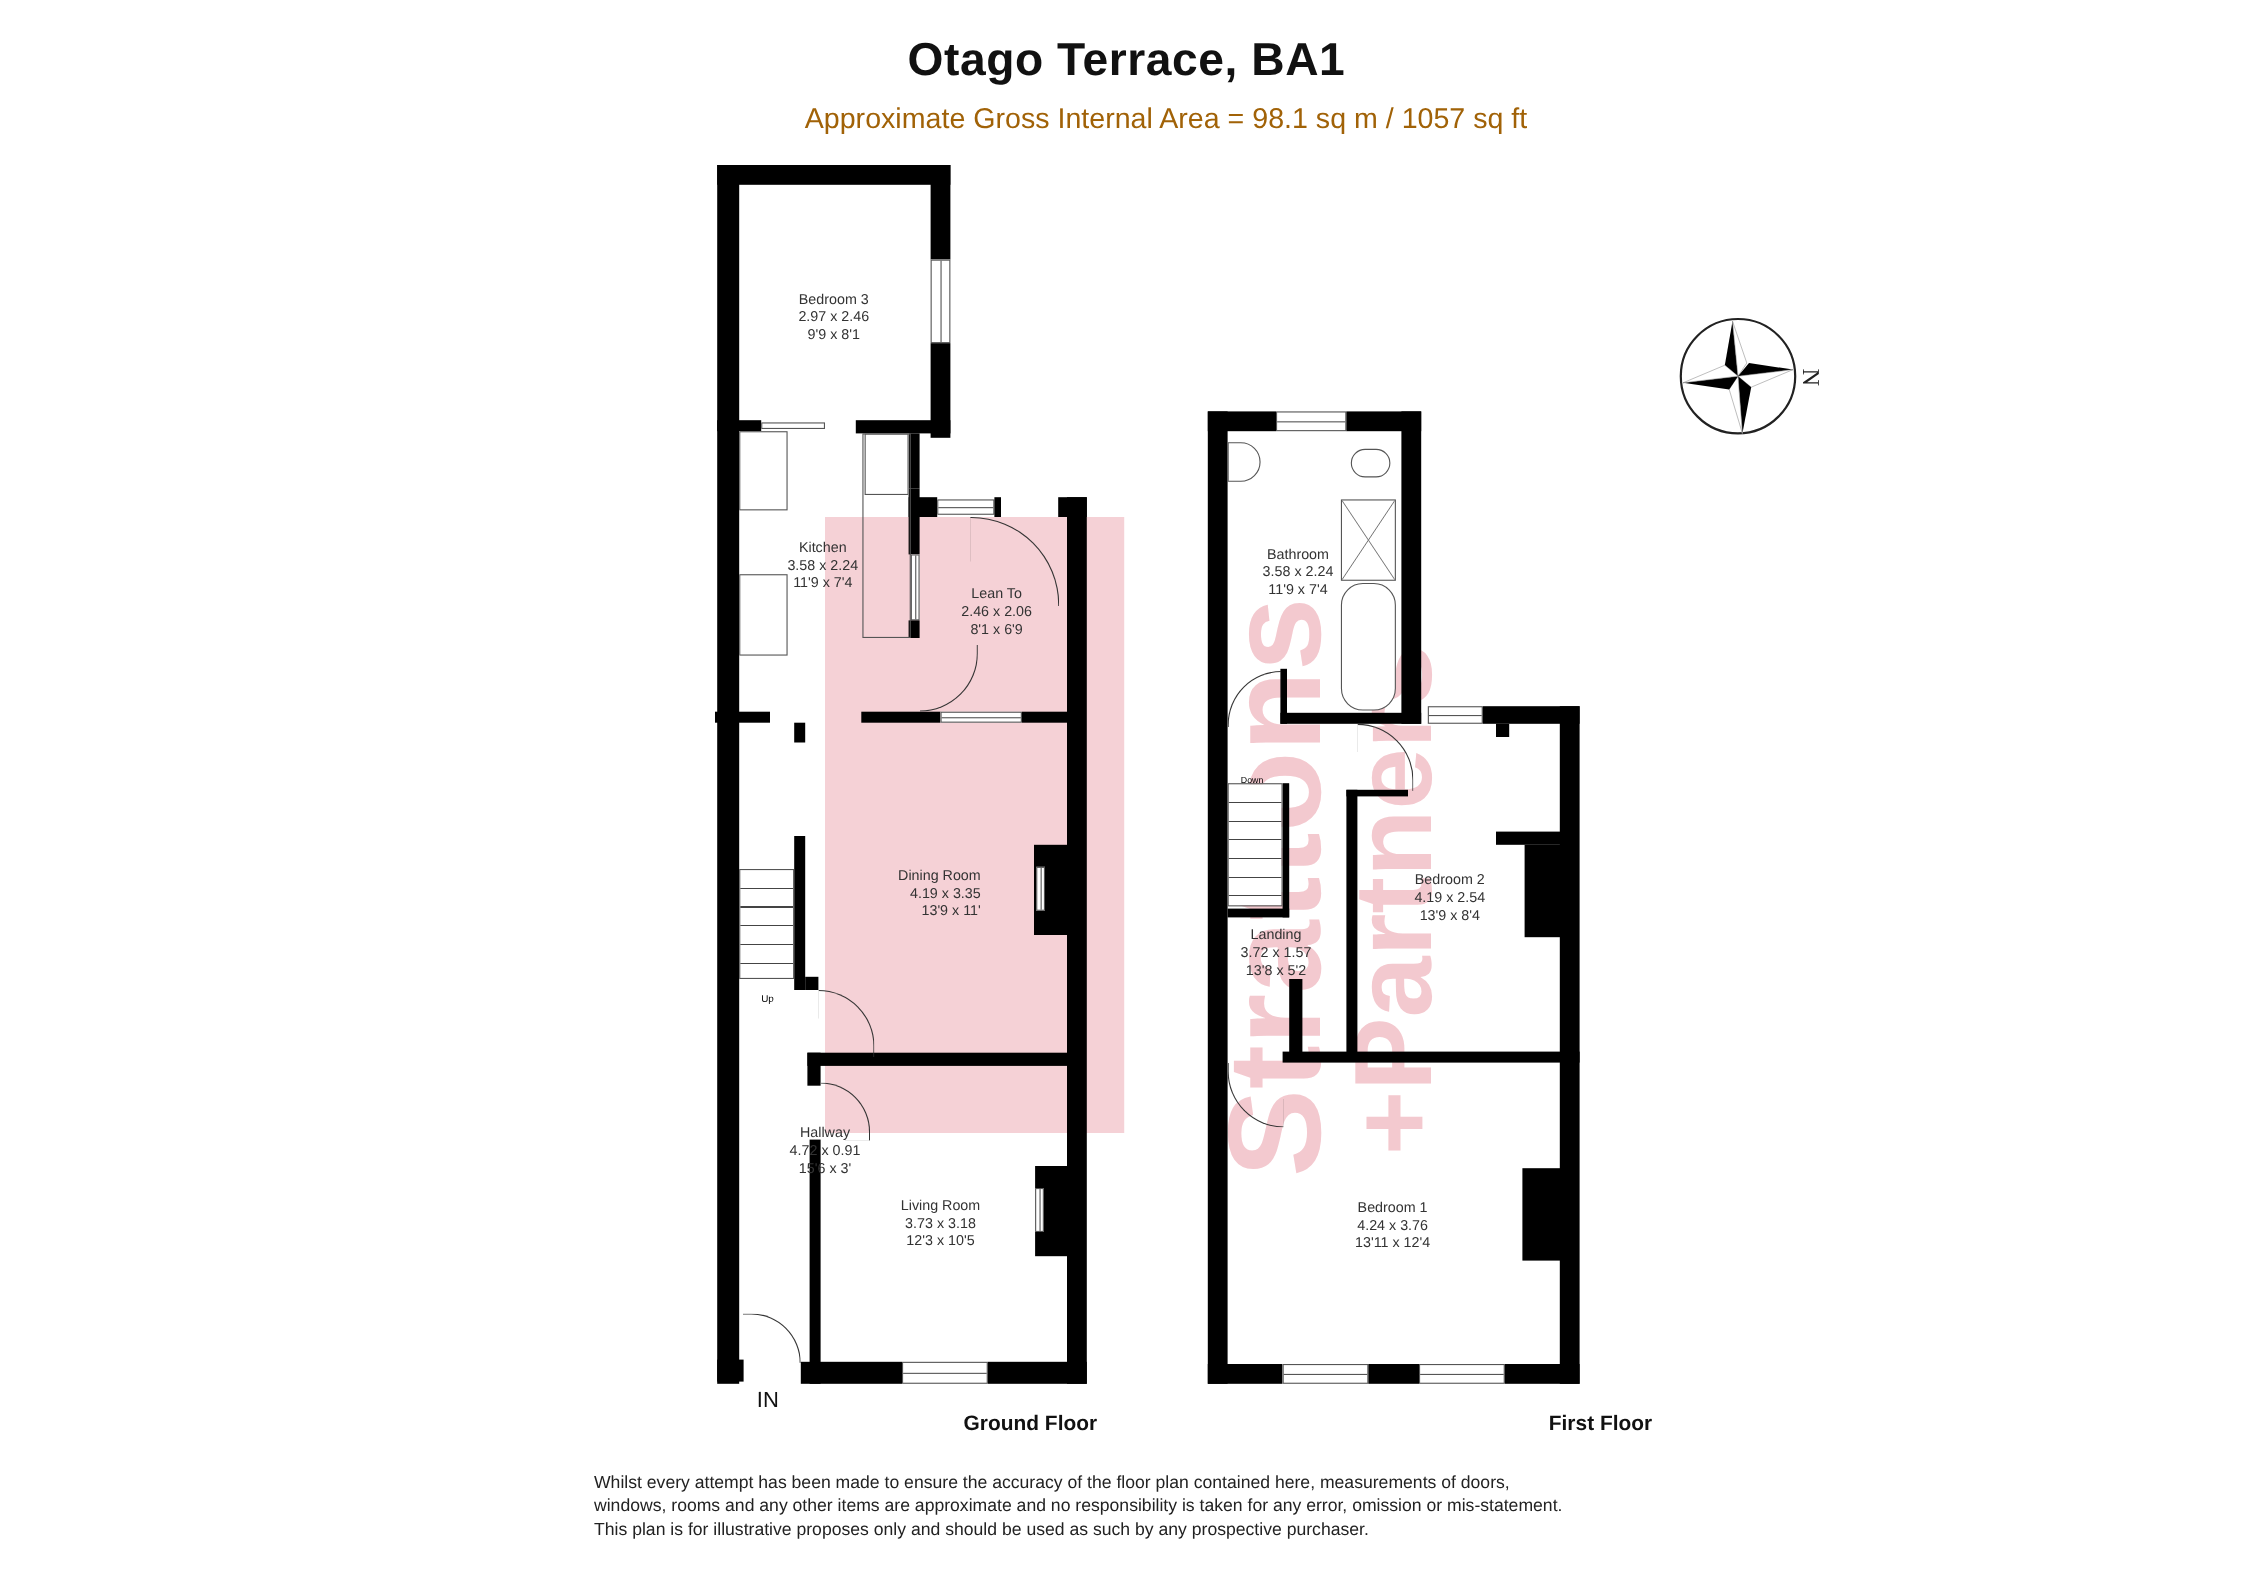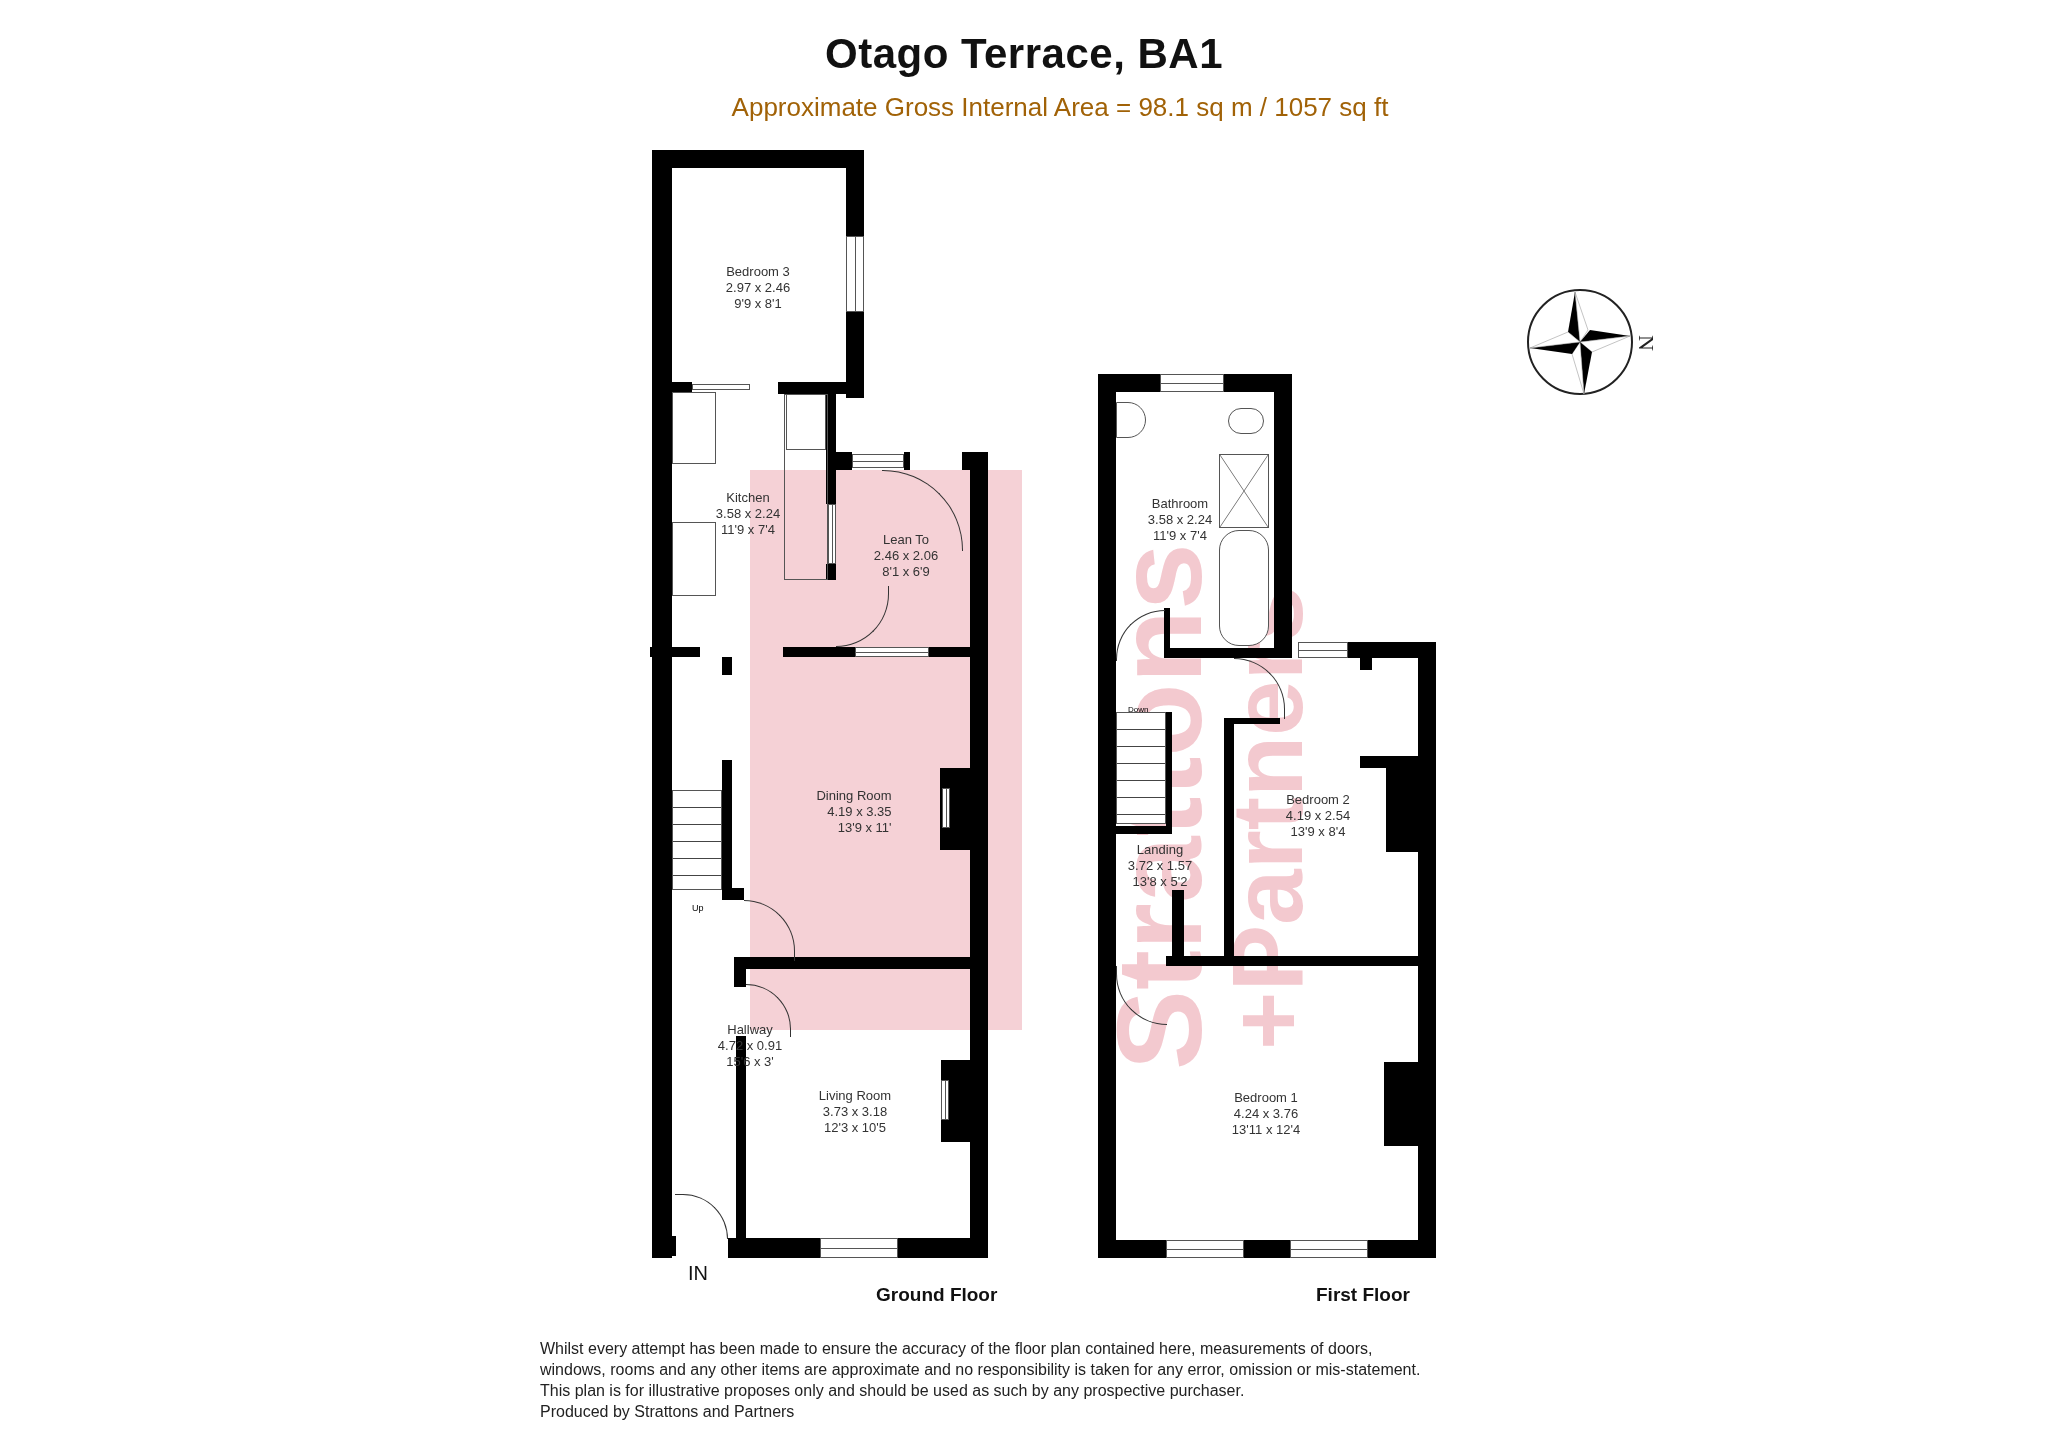--- a/index.html
+++ b/index.html
@@ -200,21 +200,21 @@
     <span>Landing</span>
     <span>3.72 x 1.57</span>
     <span>13'8 x 5'2</span>
   </div>
   <div class="room-label" style="left:1266px;top:1090px;">
     <span>Bedroom 1</span>
     <span>4.24 x 3.76</span>
     <span>13'11 x 12'4</span>
   </div>
 
-  <div class="floor-label" style="left:1316px;top:1284px;">First Floor</div>
+  <div class="floor-label" style="left:1408px;top:1284px;">First Floor</div>
 </div>
 
 <div id="compass">
   <svg width="140" height="120" viewBox="0 0 140 120">
     <circle cx="58" cy="56" r="52" fill="none" stroke="#222" stroke-width="2"></circle>
     <line x1="8" y1="62" x2="108" y2="50" stroke="#bbb" stroke-width="1"></line>
     <line x1="53" y1="6" x2="62" y2="108" stroke="#bbb" stroke-width="1"></line>
     <polygon points="53,6 58,56 46,46" fill="#000"></polygon>
     <polygon points="53,6 58,56 66,44" fill="#fff" stroke="#888" stroke-width="0.5"></polygon>
     <polygon points="108,50 58,56 68,44" fill="#000"></polygon>
@@ -224,14 +224,13 @@
     <polygon points="8,62 58,56 50,68" fill="#000"></polygon>
     <polygon points="8,62 58,56 46,46" fill="#fff" stroke="#888" stroke-width="0.5"></polygon>
   </svg>
   <span style="position:absolute;left:116px;top:44px;font-family:'Liberation Serif',serif;font-size:22px;transform:rotate(90deg);">N</span>
 </div>
 
 <div id="disclaimer">
   <div>Whilst every attempt has been made to ensure the accuracy of the floor plan contained here, measurements of doors,</div>
   <div>windows, rooms and any other items are approximate and no responsibility is taken for any error, omission or mis-statement.</div>
   <div>This plan is for illustrative proposes only and should be used as such by any prospective purchaser.</div>
-  <div>Produced by Strattons and Partners</div>
 </div>
 
 </body></html>

